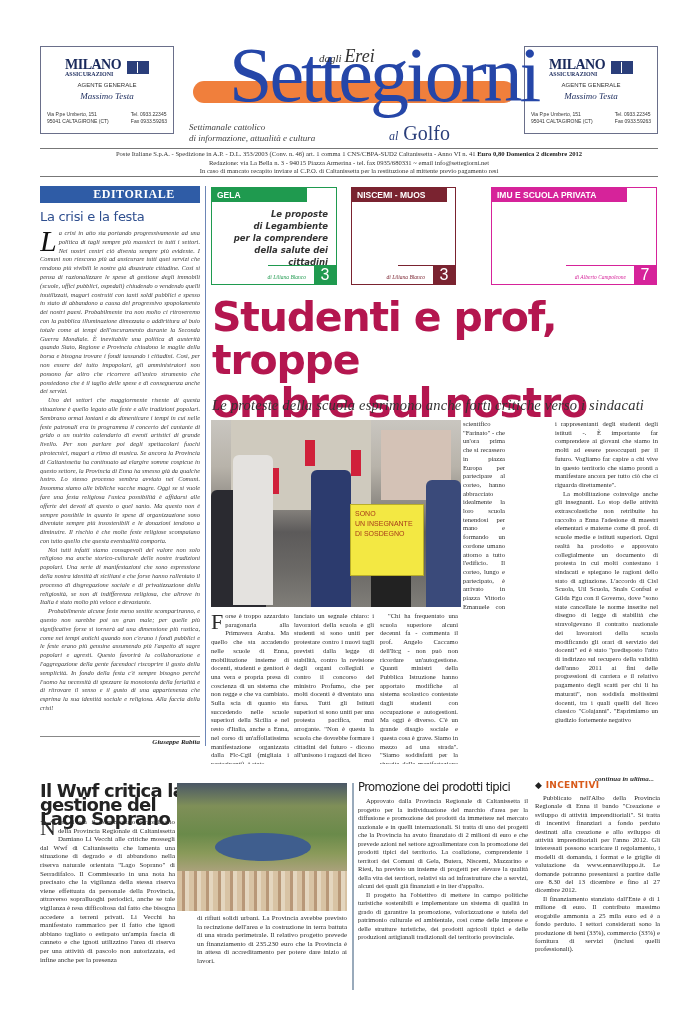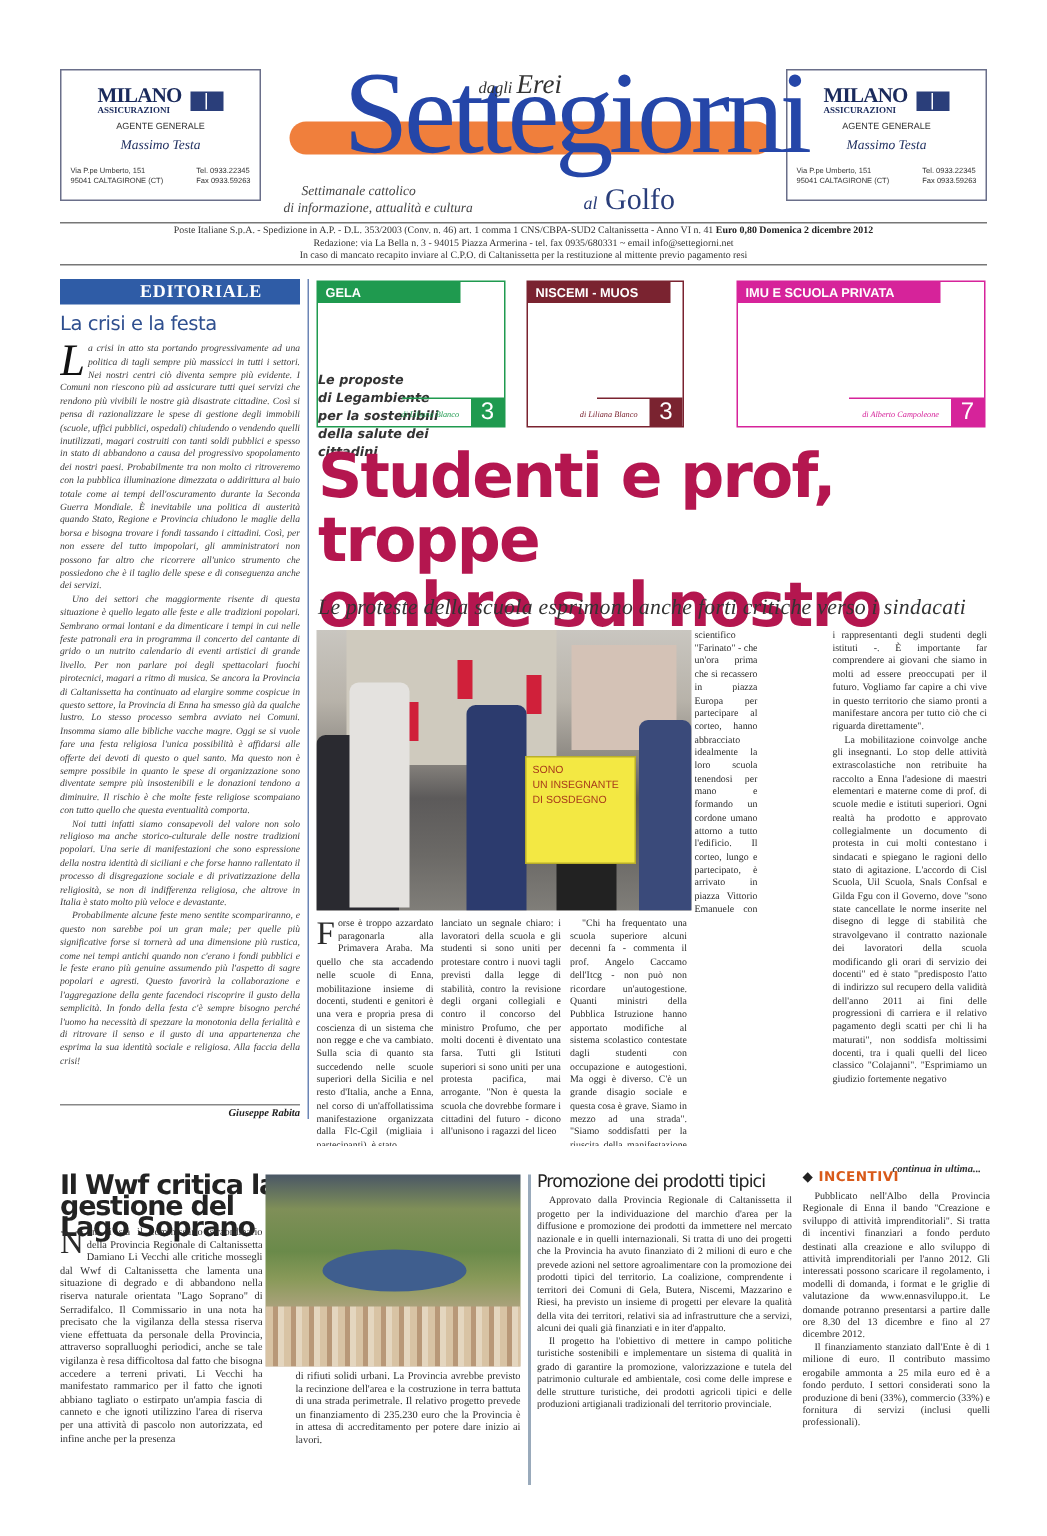--- a/index.html
+++ b/index.html
@@ -17,32 +17,32 @@
   .ad-name { position: absolute; top: 44px; left: 0; width: 100%; text-align: center; font-style: italic; font-size: 9px; color: #1a2a5c; }
   .ad-addr { position: absolute; bottom: 8px; left: 6px; font-family: "Liberation Sans", sans-serif; font-size: 5px; line-height: 7px; color: #333; }
   .ad-tel { position: absolute; bottom: 8px; right: 6px; font-family: "Liberation Sans", sans-serif; font-size: 5px; line-height: 7px; color: #333; }
 
   .masthead { position: absolute; left: 185px; top: 42px; width: 335px; height: 102px; }
   .mh-bar { position: absolute; left: 8px; top: 39px; width: 322px; height: 22px; background: #f07f3c; border-radius: 11px; }
   .mh-title { position: absolute; left: 2px; top: -6px; font-family: "Liberation Serif", serif; font-size: 78px; line-height: 1; color: #2546a8; letter-spacing: -3px; margin-left: 42px; }
   .mh-dagli { position: absolute; left: 110px; top: 4px; font-style: italic; font-size: 11px; color: #333; margin-left: 24px; }
   .mh-dagli b { font-weight: normal; font-size: 18px; }
   .mh-tag1, .mh-tag2 { position: absolute; left: 4px; font-style: italic; font-size: 9px; color: #444; }
-  .mh-tag1 { top: 80px; margin-left: 12px; }
+  .mh-tag1 { top: 80px; }
   .mh-tag2 { top: 91px; }
   .mh-golfo { position: absolute; left: 204px; top: 80px; font-size: 20px; color: #2a3e7a; }
   .mh-golfo small { font-size: 12px; font-style: italic; }
 
   .rule { position: absolute; left: 40px; width: 618px; height: 1px; background: #777; }
   .info-line { position: absolute; left: 40px; width: 618px; text-align: center; font-size: 6.6px; color: #333; white-space: nowrap; }
   .info-line b { color: #222; }
 
   .teaser { position: absolute; top: 187px; height: 98px; background: #fff; }
   .teaser-tag { position: absolute; left: 0; top: 0; height: 14px; padding-left: 5px; font-family: "Liberation Sans", sans-serif; font-weight: bold; font-size: 8.5px; color: #fff; line-height: 14px; }
-  .teaser-body { position: absolute; right: 8px; top: 20px; text-align: left; font-family: "DejaVu Sans", sans-serif; font-style: italic; font-weight: bold; font-size: 8.5px; line-height: 12px; color: #333; margin-top: 40px; }
+  .teaser-body { position: absolute; right: 8px; top: 20px; text-align: right; font-family: "DejaVu Sans", sans-serif; font-style: italic; font-weight: bold; font-size: 8.5px; line-height: 12px; color: #333; }
   .teaser-author { position: absolute; bottom: 4px; right: 30px; font-style: italic; font-size: 5.5px; }
   .teaser-num { position: absolute; bottom: 0; right: 0; width: 22px; height: 18px; color: #fff; font-family: "Liberation Sans", sans-serif; font-size: 16px; text-align: center; line-height: 18px; }
   .teaser-line { position: absolute; bottom: 18px; right: 0; width: 55%; height: 1px; }
 
   .ed-header { position: absolute; left: 40px; top: 186px; width: 160px; height: 17px; background: #2f5ca6; color: #fff; text-align: center; font-weight: bold; font-size: 12px; line-height: 17px; letter-spacing: 0.5px; padding-left: 28px; }
   .ed-title { position: absolute; left: 40px; top: 209px; font-family: "DejaVu Sans", sans-serif; font-size: 13px; color: #2f4f8f; letter-spacing: -0.3px; }
   .ed-body { position: absolute; left: 40px; top: 229px; width: 160px; height: 510px; font-style: italic; font-size: 6.4px; line-height: 8.8px; color: #3a3a3a; text-align: justify; overflow: hidden; }
   .ed-body p { text-indent: 8px; }
   .ed-body p.first { text-indent: 0; }
   .ed-drop { float: left; font-size: 30px; line-height: 24px; margin-right: 2px; font-style: italic; color: #111; }
@@ -120,21 +120,21 @@
 <div class="info-line" style="top:150px;"><span>Poste Italiane S.p.A. - Spedizione in A.P. - D.L. 353/2003 (Conv. n. 46) art. 1 comma 1 CNS/CBPA-SUD2 Caltanissetta - Anno VI n. 41</span> <b>Euro 0,80 Domenica 2 dicembre 2012</b></div>
 <div class="info-line" style="top:159px;">Redazione: via La Bella n. 3 - 94015 Piazza Armerina - tel. fax 0935/680331 ~ email info@settegiorni.net</div>
 <div class="info-line" style="top:167px;">In caso di mancato recapito inviare al C.P.O. di Caltanissetta per la restituzione al mittente previo pagamento resi</div>
 <div class="rule" style="top:176px;"></div>
 
 <div class="teaser" style="left:211px; width:126px; border:1px solid #1f9a4f;">
   <div class="teaser-tag" style="background:#1f9a4f; width:95px;">GELA</div>
   <div class="teaser-body">
       <div>Le proposte</div>
       <div>di Legambiente</div>
-      <div>per la sostenibili</div>
+      <div>per la comprendere</div>
       <div>della salute dei cittadini</div>
     </div>
   <div class="teaser-line" style="background:#1f9a4f;"></div>
   <div class="teaser-author" style="color:#1f9a4f;">di Liliana Blanco</div>
   <div class="teaser-num" style="background:#1f9a4f;">3</div>
 </div>
 <div class="teaser" style="left:351px; width:105px; border:1px solid #7a2330;">
   <div class="teaser-tag" style="background:#7a2330; width:95px;">NISCEMI - MUOS</div>
   <div class="teaser-line" style="background:#7a2330;"></div>
   <div class="teaser-author" style="color:#7a2330;">di Liliana Blanco</div>

